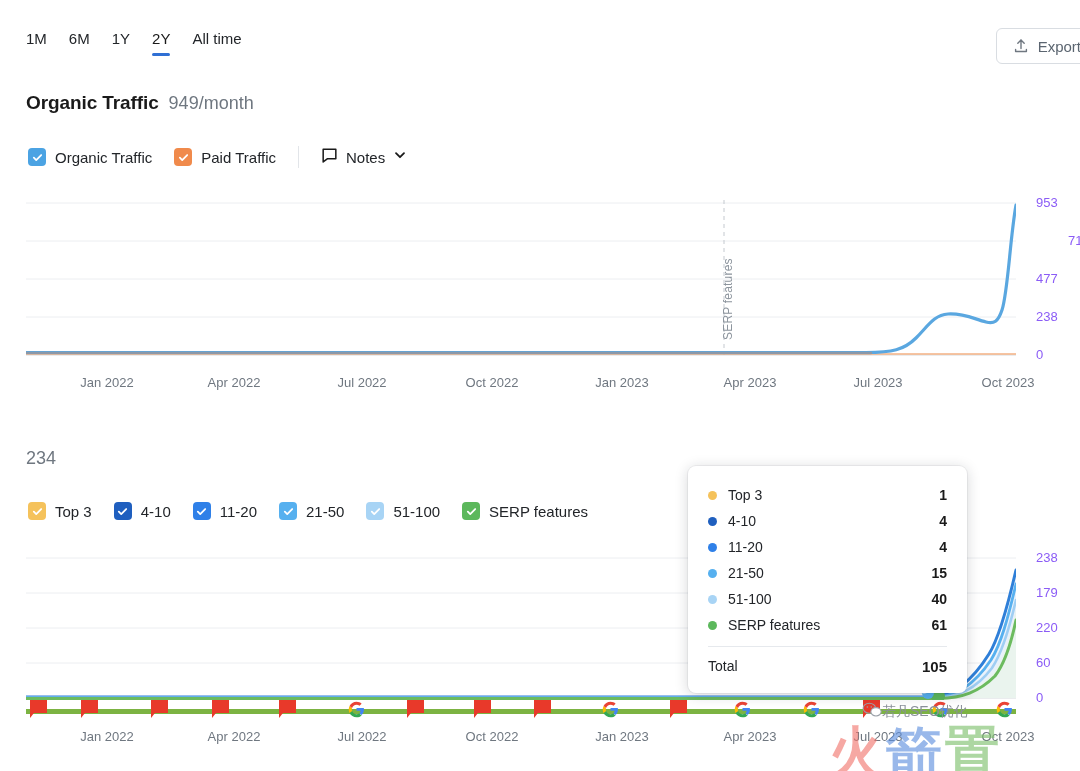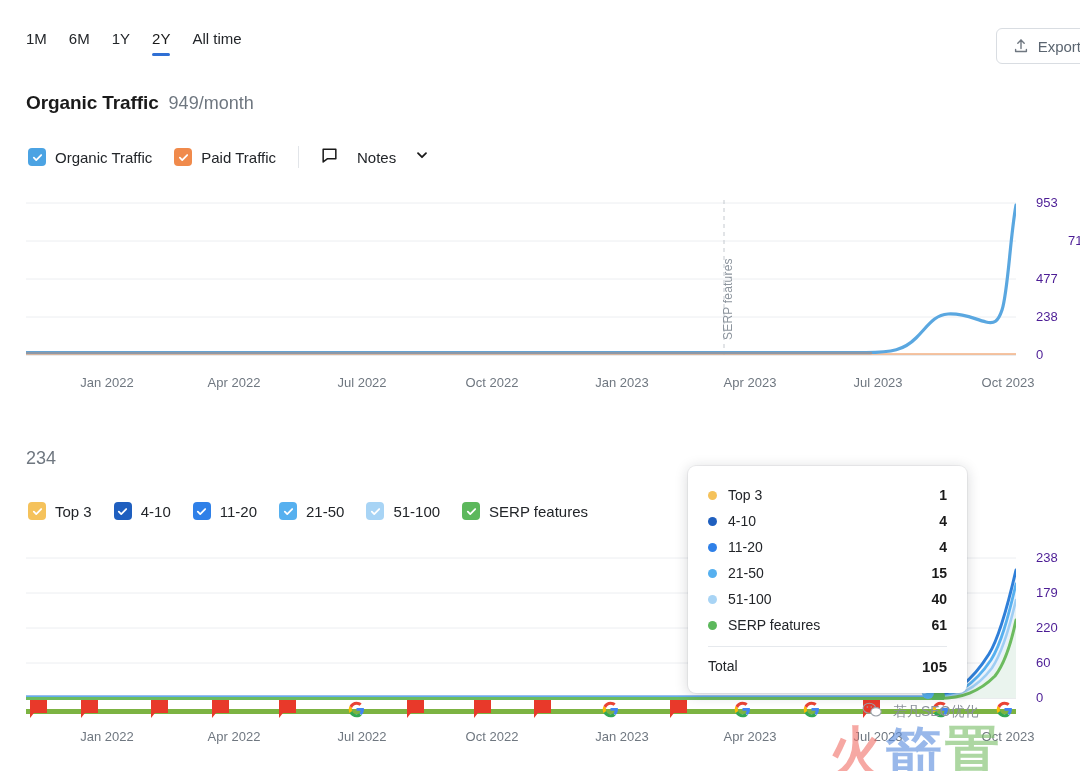--- a/index.html
+++ b/index.html
@@ -40,28 +40,28 @@
   
   .legend { position: absolute; display: flex; align-items: center; }
   .lg-item { display: flex; align-items: center; gap: 9px; cursor: pointer; }
   .lg-label { font-size: 15px; color: #222529; white-space: nowrap; }
   .cb {
     width: 18px; height: 18px; border-radius: 4px;
     display: flex; align-items: center; justify-content: center; flex: none;
   }
   .cb svg { display: block; }
   .divider-v { width: 1px; height: 22px; background: #e2e5e9; }
-  .notes-btn { display: flex; align-items: center; gap: 19px; cursor: pointer; }
+  .notes-btn { display: flex; align-items: center; gap: 8px; cursor: pointer; }
   .notes-label { font-size: 15px; color: #222529; }
 
   
   .chart { position: absolute; }
   .plot { position: absolute; left: 0; top: 0; }
   .ylab {
-    position: absolute; font-size: 13px; color: #4c1d95;
+    position: absolute; font-size: 13px; color: #8b5cf6;
     text-align: left; white-space: nowrap;
   }
   .xlab {
     position: absolute; font-size: 13px; color: #6f7780;
     text-align: center; white-space: nowrap;
   }
 
   .serp-ann {
     position: absolute; font-size: 12px; color: #8c949d;
     writing-mode: vertical-rl; transform: rotate(180deg);
@@ -92,21 +92,21 @@
   .flag { position: relative; width: 17px; height: 19px; }
   .flag .body { position: absolute; left: 0; top: 0; width: 17px; height: 13px; background: #e8392a; }
   .flag .tail {
     position: absolute; left: 0; top: 13px; width: 0; height: 0;
     border-left: 4px solid #e8392a; border-bottom: 5px solid transparent;
   }
   .gicon { width: 17px; height: 17px; margin-top: 1px; }
 
   
   .wm { position: absolute; pointer-events: none; }
-  .wm-top { left: 862px; top: 702px; display: flex; align-items: center; gap: 11px; }
+  .wm-top { left: 862px; top: 702px; display: flex; align-items: center; gap: 0; }
   .wm-text { font-size: 14px; color: #8a9099; white-space: nowrap; }
   .wm-big {
     left: 828px; top: 716px; font-size: 56px; font-weight: bold;
     letter-spacing: 2px; white-space: nowrap; opacity: 0.62;
   }
   .wm-big span:nth-child(1) { color: #f2736b; }
   .wm-big span:nth-child(2) { color: #5b8ede; }
   .wm-big span:nth-child(3) { color: #7bbf6a; }
 </style>
 </head>

